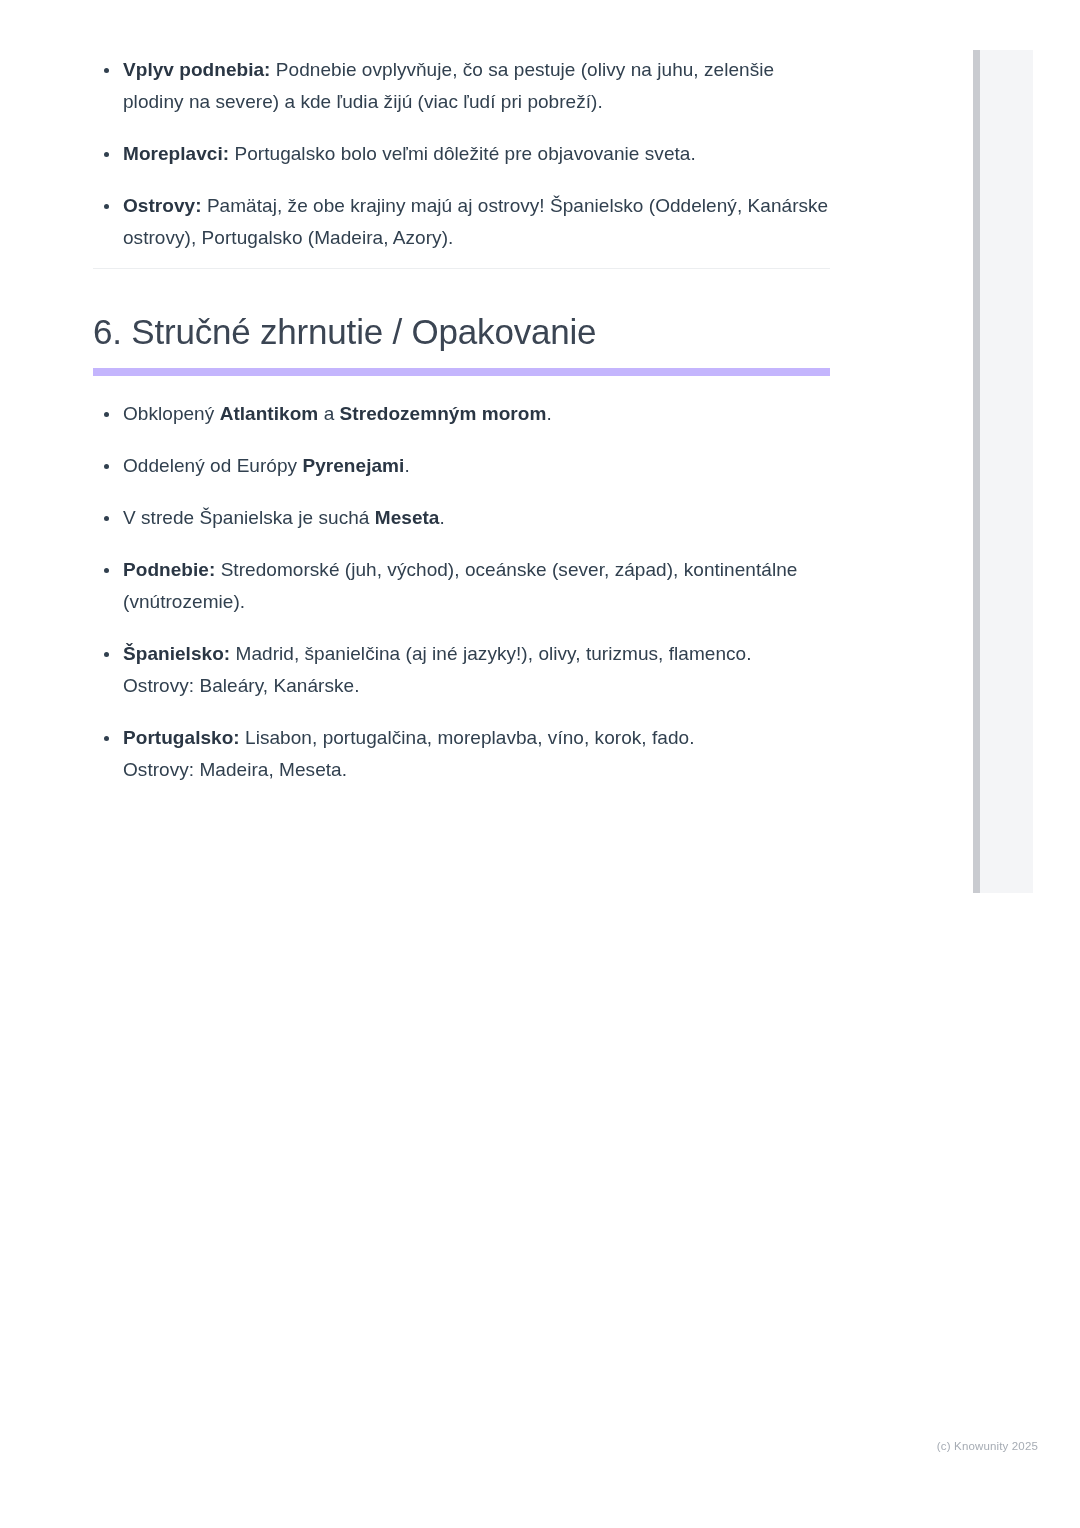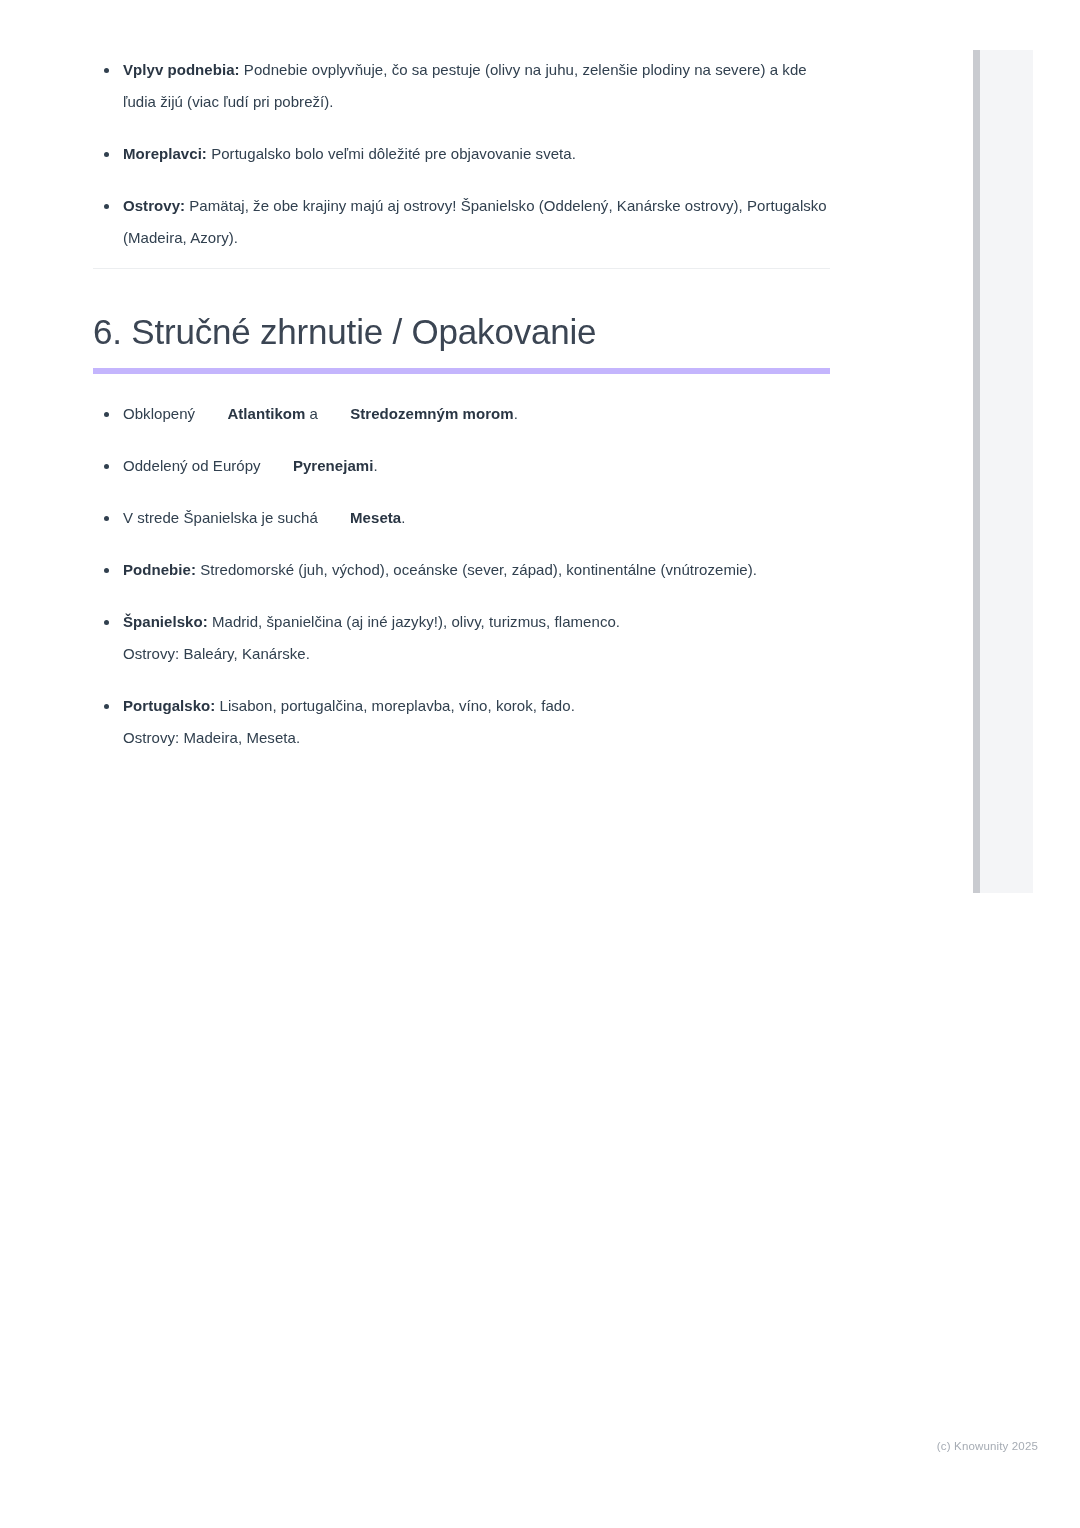--- a/index.html
+++ b/index.html
@@ -46,21 +46,21 @@
 
   ul.bullets {
     list-style: none;
     margin: 0;
     padding: 0;
   }
   ul.bullets > li {
     position: relative;
     padding-left: 30px;
     color: #31404f;
-    font-size: 15px;
+    font-size: 19px;
     line-height: 32px;
     margin: 0 0 20px 0;
     letter-spacing: 0.05px;
   }
   ul.bullets > li:last-child {
     margin-bottom: 0;
   }
   ul.bullets > li::before {
     content: "";
     position: absolute;
@@ -71,21 +71,20 @@
     border-radius: 50%;
     background: #31404f;
   }
   .lbl {
     font-weight: bold;
     color: #2a3644;
   }
   .em {
     font-weight: bold;
     color: #2a3644;
-    margin-left: 28px;
   }
 
   
   .list-top {
     position: absolute;
     left: 93px;
     top: 54px;
     width: 745px;
   }
 
@@ -107,21 +106,21 @@
     width: 737px;
   }
   .section-heading h2 {
     margin: 0;
     padding: 0 0 14px 0;
     font-size: 35px;
     font-weight: normal;
     line-height: 44px;
     color: #3b4553;
     letter-spacing: -0.2px;
-    border-bottom: 6px solid #c4b5fd;
+    border-bottom: 8px solid #c4b5fd;
   }
 
   
   .list-summary {
     position: absolute;
     left: 93px;
     top: 398px;
     width: 745px;
   }
   .list-summary > li {

